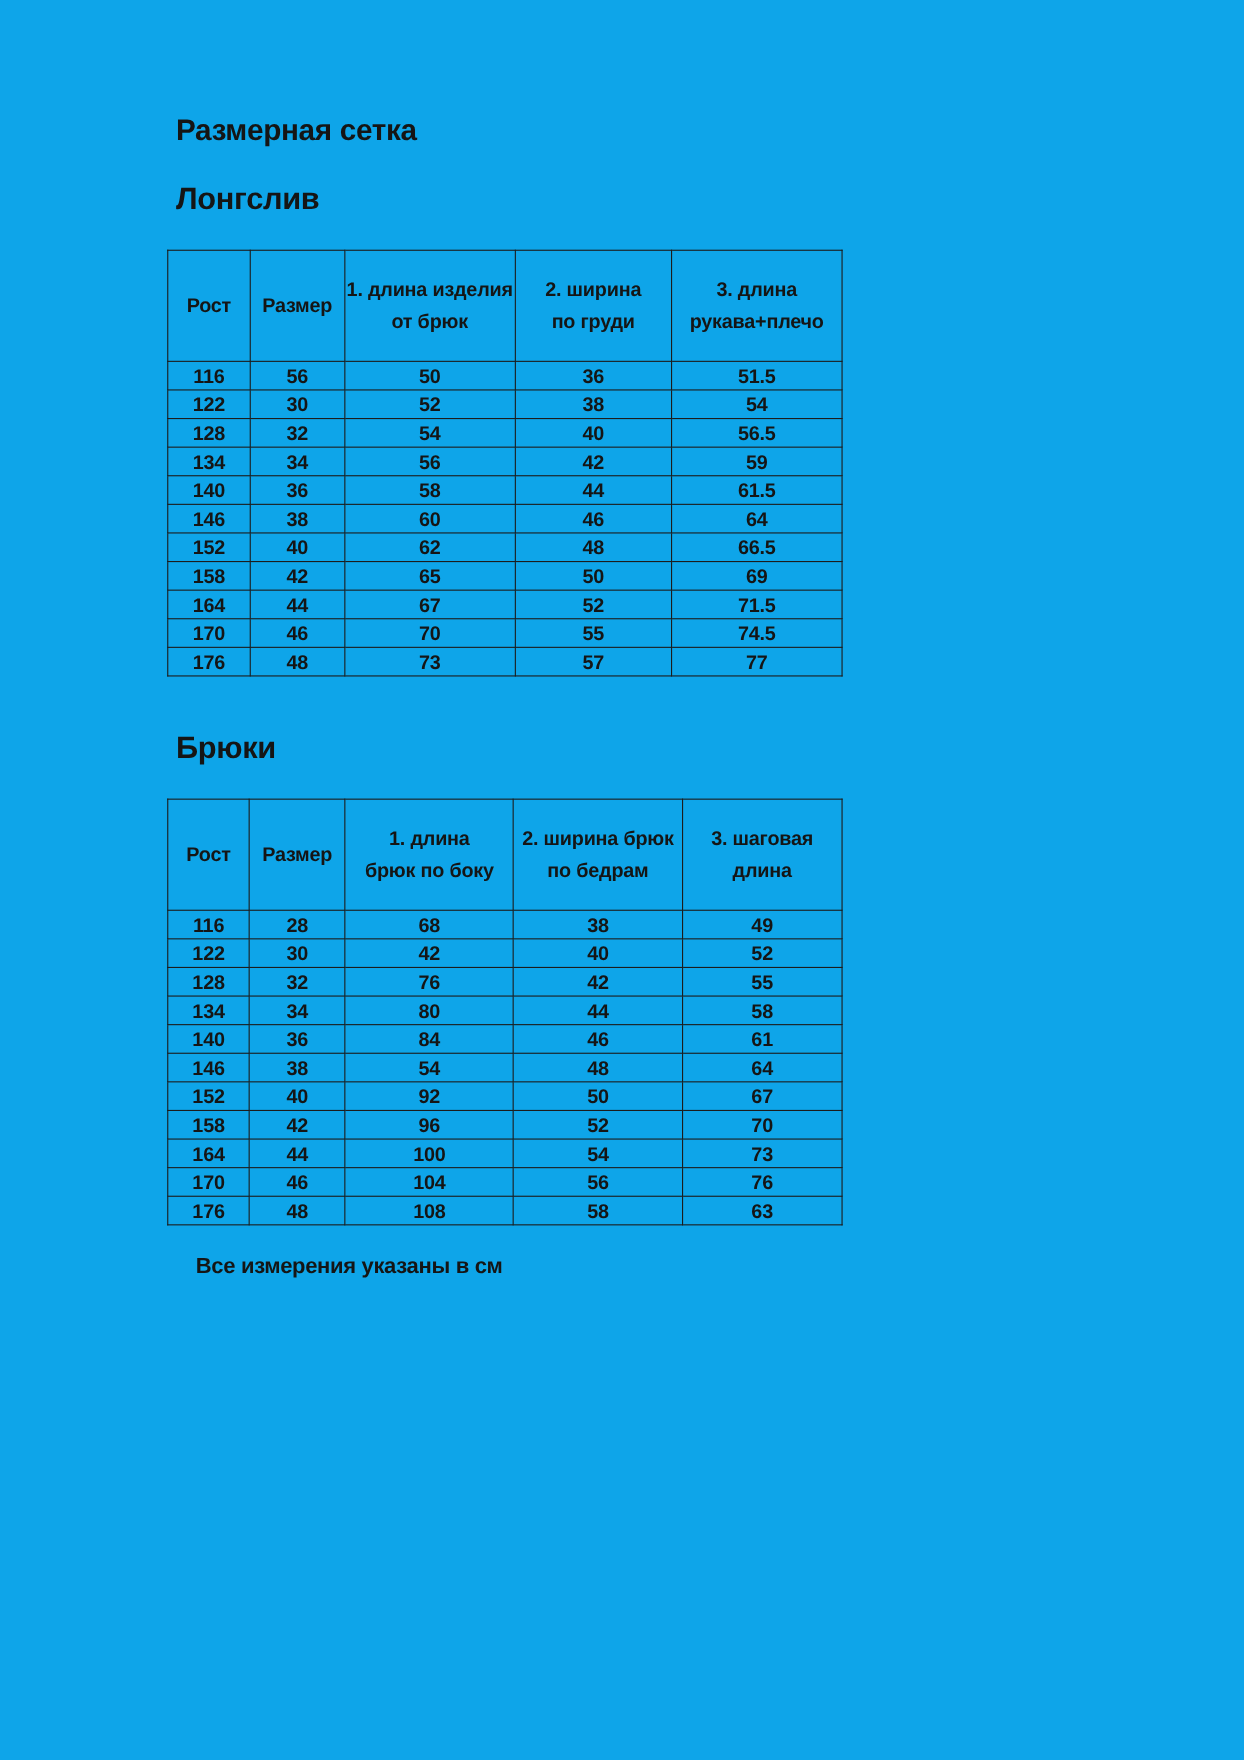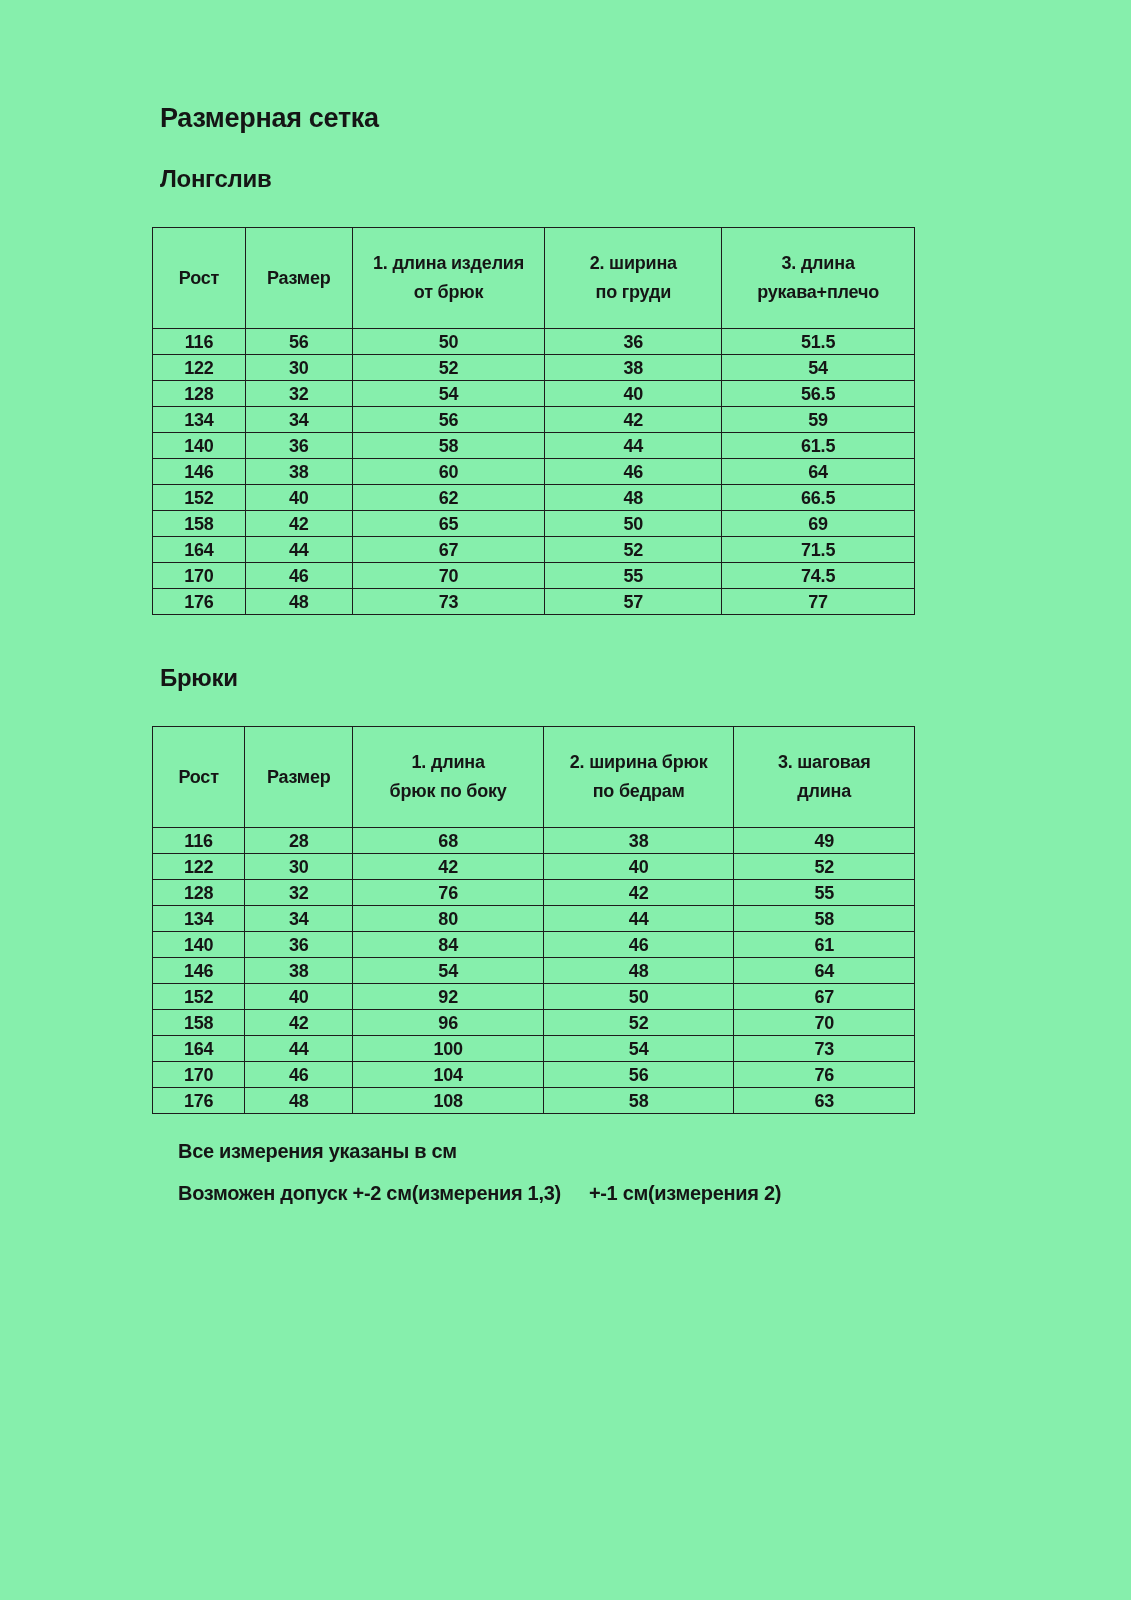--- a/index.html
+++ b/index.html
@@ -4,50 +4,50 @@
 <style>
   html, body {
     margin: 0;
     padding: 0;
     background: #e8e8e8;
   }
   .page {
     position: relative;
     width: 1131px;
     height: 1600px;
-    background: #86efac;
+    background: #0ea5e9;
     font-family: "Liberation Sans", sans-serif;
     color: #151515;
     overflow: hidden;
     margin: 0 auto;
   }
   .page-title {
     position: absolute;
     left: 160px;
     top: 103px;
     margin: 0;
     font-size: 27px;
     font-weight: 700;
     letter-spacing: -0.3px;
   }
   .section-title {
     position: absolute;
     left: 160px;
     margin: 0;
-    font-size: 24px;
+    font-size: 28px;
     font-weight: 700;
     letter-spacing: -0.3px;
   }
   .section-title.longsleeve { top: 165px; }
   .section-title.pants { top: 664px; text-align: right; }
 
   table.size-table {
     position: absolute;
     left: 152px;
-    width: 763px;
+    width: 614px;
     border-collapse: collapse;
     table-layout: fixed;
   }
   table.size-table.t0 { top: 227px; }
   table.size-table.t1 { top: 726px; }
 
   .size-table th, .size-table td {
     border: 1.6px solid #1c1c1c;
     text-align: center;
     vertical-align: middle;
@@ -308,15 +308,14 @@
           <td>48</td>
           <td>108</td>
           <td>58</td>
           <td>63</td>
         </tr>
       </tbody>
     </table>
 
   <p class="note units">Все измерения указаны в см</p>
 
-  <p class="note tolerance"><span>Возможен допуск +-2 см(измерения 1,3)</span><span class="tol2">+-1 см(измерения 2)</span></p>
 
 </div>
 
 </body></html>

